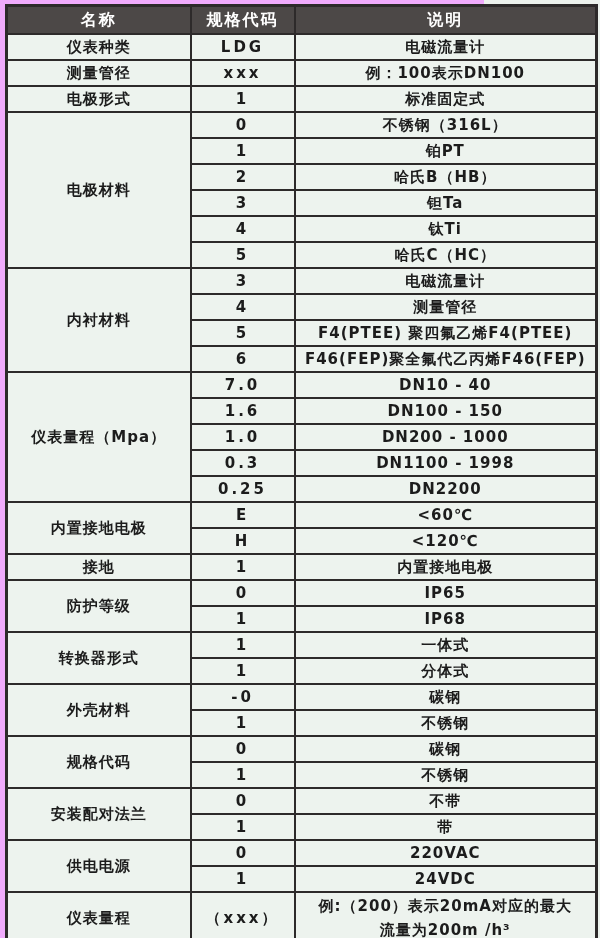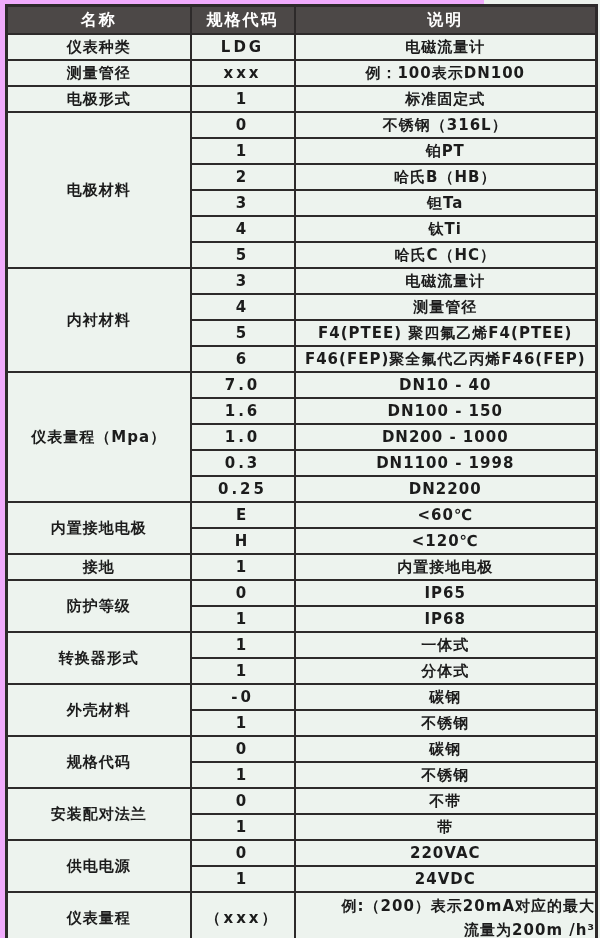--- a/index.html
+++ b/index.html
@@ -46,21 +46,21 @@
     padding: 0;
     border: 2px solid #2d2a2a;
     overflow: hidden;
     white-space: nowrap;
   }
   tbody tr { height: 26px; }
   tbody tr.tall { height: 53px; }
   td.name-cell { letter-spacing: 1px; }
   td.code-cell { letter-spacing: 3px; }
   td.desc-cell { letter-spacing: 1px; margin-top: 31px; }
-  td.desc-cell div { line-height: 24px; text-align: right; }
+  td.desc-cell div { line-height: 24px; }
 </style>
 </head>
 <body>
 
 <div class="page">
   <table class="spec">
     <colgroup>
       <col class="c-name">
       <col class="c-code">
       <col class="c-desc">

